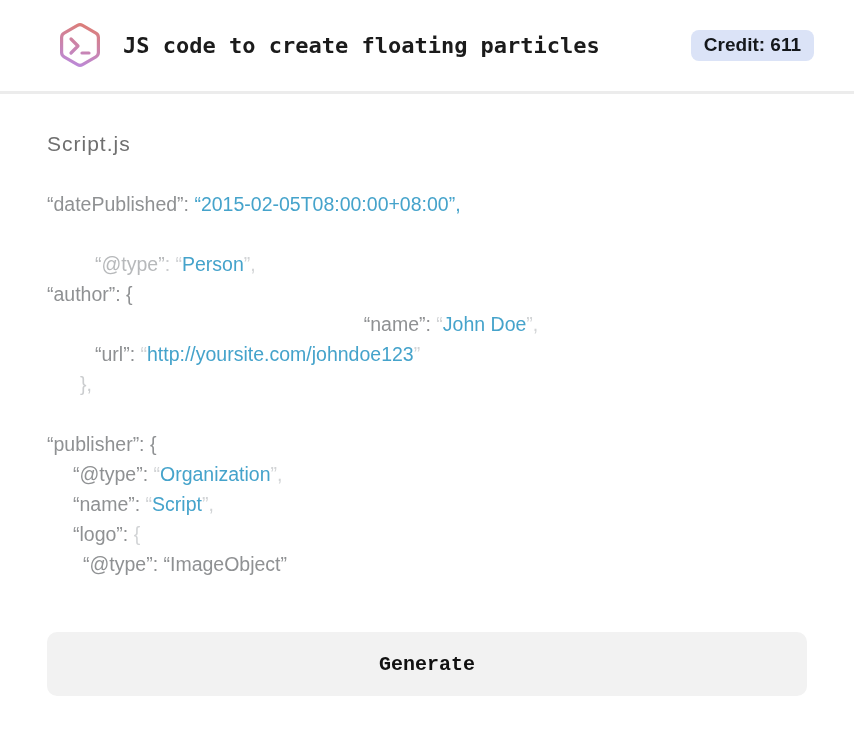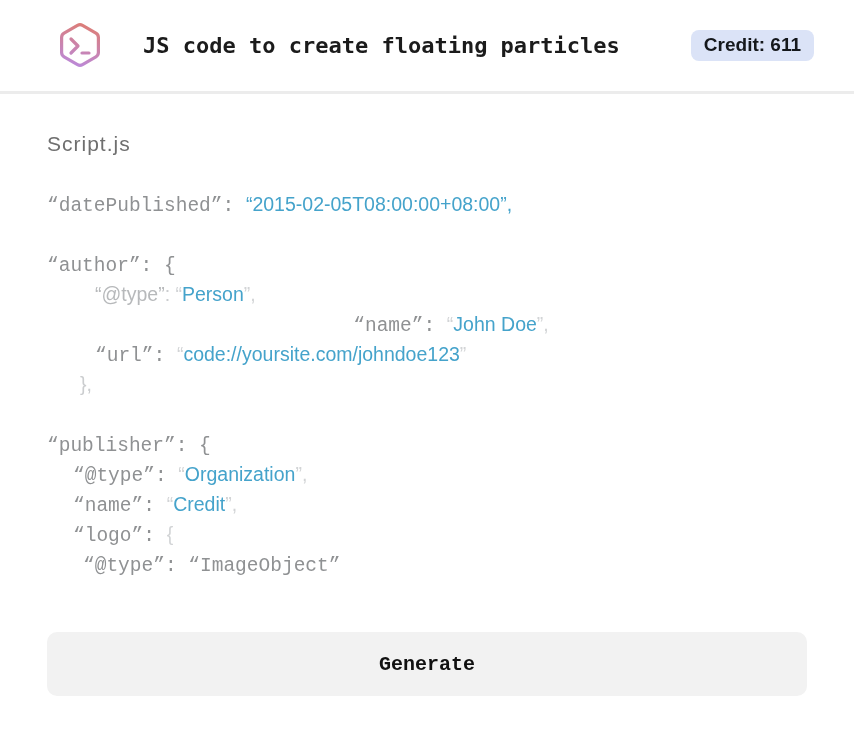--- a/index.html
+++ b/index.html
@@ -7,21 +7,20 @@
   body { font-family: "Liberation Sans", sans-serif; }
 
   
   .header {
     height: 94px;
     display: flex;
     align-items: center;
     padding: 0 40px 0 55px;
     border-bottom: 3px solid #ececec;
     background: #ffffff;
-    gap: 20px;
   }
   .logo-wrap { width: 50px; height: 50px; flex: 0 0 auto; }
   .app-title {
     font-family: "DejaVu Sans Mono", monospace;
     font-weight: bold;
     font-size: 22px;
     color: #1b1b1b;
     margin-left: 18px;
     white-space: nowrap;
   }
@@ -44,21 +43,21 @@
     font-size: 21px;
     color: #6f6f6f;
     letter-spacing: 1px;
   }
   .code-block {
     margin-top: 33px;
     font-family: "Liberation Sans", sans-serif;
     font-size: 19.5px;
   }
   .code-line { height: 30px; line-height: 30px; white-space: pre; }
-  .tok-key      { color: var(--code-key); font-family: Liberation Mono, monospace; }
+  .tok-key      { color: var(--code-key); }
   .tok-key-dim  { color: var(--code-key-dim); }
   .tok-quote    { color: var(--code-quote); }
   .tok-punct    { color: var(--code-punct); }
   .tok-value    { color: var(--code-value); }
 
   
   .generate-btn {
     display: block;
     width: 100%;
     margin-top: 53px;
@@ -93,26 +92,26 @@
   <div class="app-title">JS code to create floating particles</div>
   <div class="spacer"></div>
   <div class="credit-badge">Credit: 611</div>
 </div>
 
 <div class="main">
   <div class="file-title">Script.js</div>
   <div class="code-block">
       <div class="code-line" style="padding-left: 0px;"><span class="tok-key">“datePublished”: </span><span class="tok-value">“2015-02-05T08:00:00+08:00”,</span></div>
       <div class="code-line">&nbsp;</div>
+      <div class="code-line" style="padding-left: 48px;"><span class="tok-key-dim">“@type”</span><span class="tok-punct">: </span><span class="tok-quote">“</span><span class="tok-value">Person</span><span class="tok-quote">”,</span></div>
       <div class="code-line" style="padding-left: 0px;"><span class="tok-key">“author”: {</span></div>
-      <div class="code-line" style="padding-left: 48px;"><span class="tok-key-dim">“@type”</span><span class="tok-punct">: </span><span class="tok-quote">“</span><span class="tok-value">Person</span><span class="tok-quote">”,</span></div>
       <div class="code-line" style="padding-left: 48px; text-align: center;"><span class="tok-key">“name”: </span><span class="tok-quote">“</span><span class="tok-value">John Doe</span><span class="tok-quote">”,</span></div>
-      <div class="code-line" style="padding-left: 48px;"><span class="tok-key">“url”: </span><span class="tok-quote">“</span><span class="tok-value">code://yoursite.com/johndoe123</span><span class="tok-quote">”</span></div>
+      <div class="code-line" style="padding-left: 48px;"><span class="tok-key">“url”: </span><span class="tok-quote">“</span><span class="tok-value">http://yoursite.com/johndoe123</span><span class="tok-quote">”</span></div>
       <div class="code-line" style="padding-left: 33px;"><span class="tok-punct">},</span></div>
       <div class="code-line">&nbsp;</div>
       <div class="code-line" style="padding-left: 0px;"><span class="tok-key">“publisher”: {</span></div>
       <div class="code-line" style="padding-left: 26px;"><span class="tok-key">“@type”: </span><span class="tok-quote">“</span><span class="tok-value">Organization</span><span class="tok-quote">”,</span></div>
-      <div class="code-line" style="padding-left: 26px;"><span class="tok-key">“name”: </span><span class="tok-quote">“</span><span class="tok-value">Credit</span><span class="tok-quote">”,</span></div>
+      <div class="code-line" style="padding-left: 26px;"><span class="tok-key">“name”: </span><span class="tok-quote">“</span><span class="tok-value">Script</span><span class="tok-quote">”,</span></div>
       <div class="code-line" style="padding-left: 26px;"><span class="tok-key">“logo”: </span><span class="tok-quote">{</span></div>
       <div class="code-line" style="padding-left: 36px;"><span class="tok-key">“@type”: “ImageObject”</span></div>
     </div>
   <button class="generate-btn">Generate</button>
 </div>
 
 </body></html>

